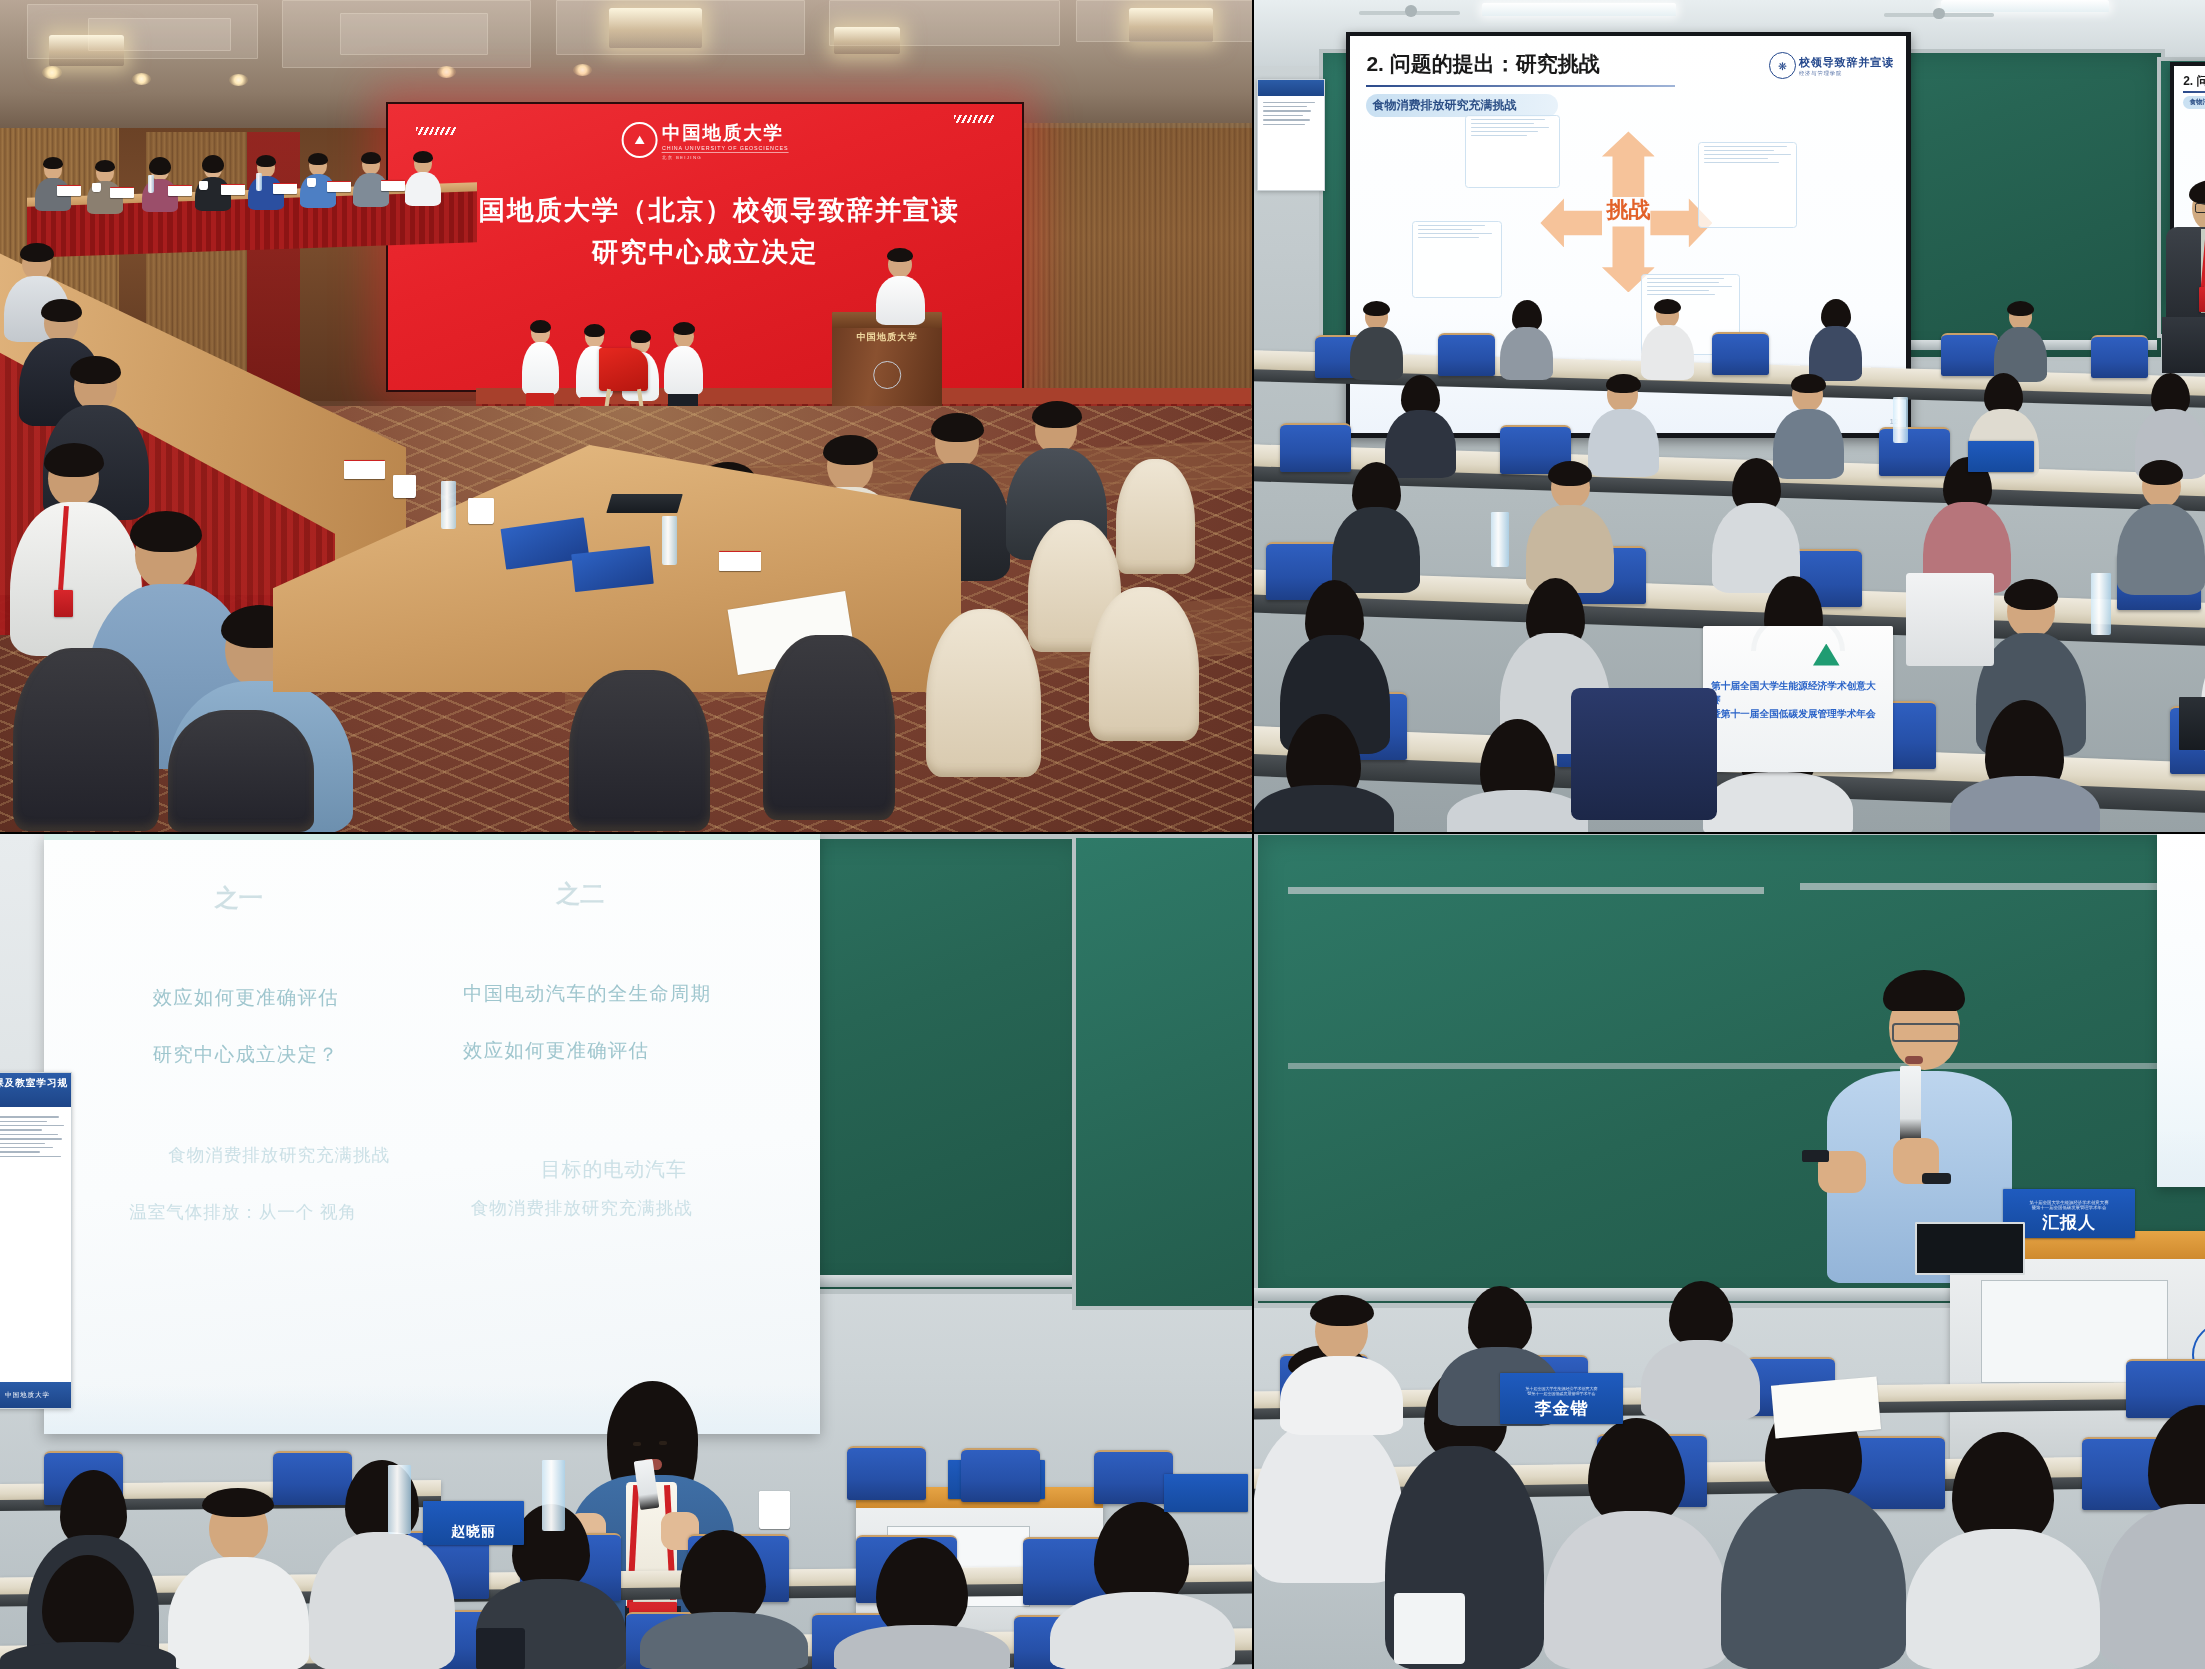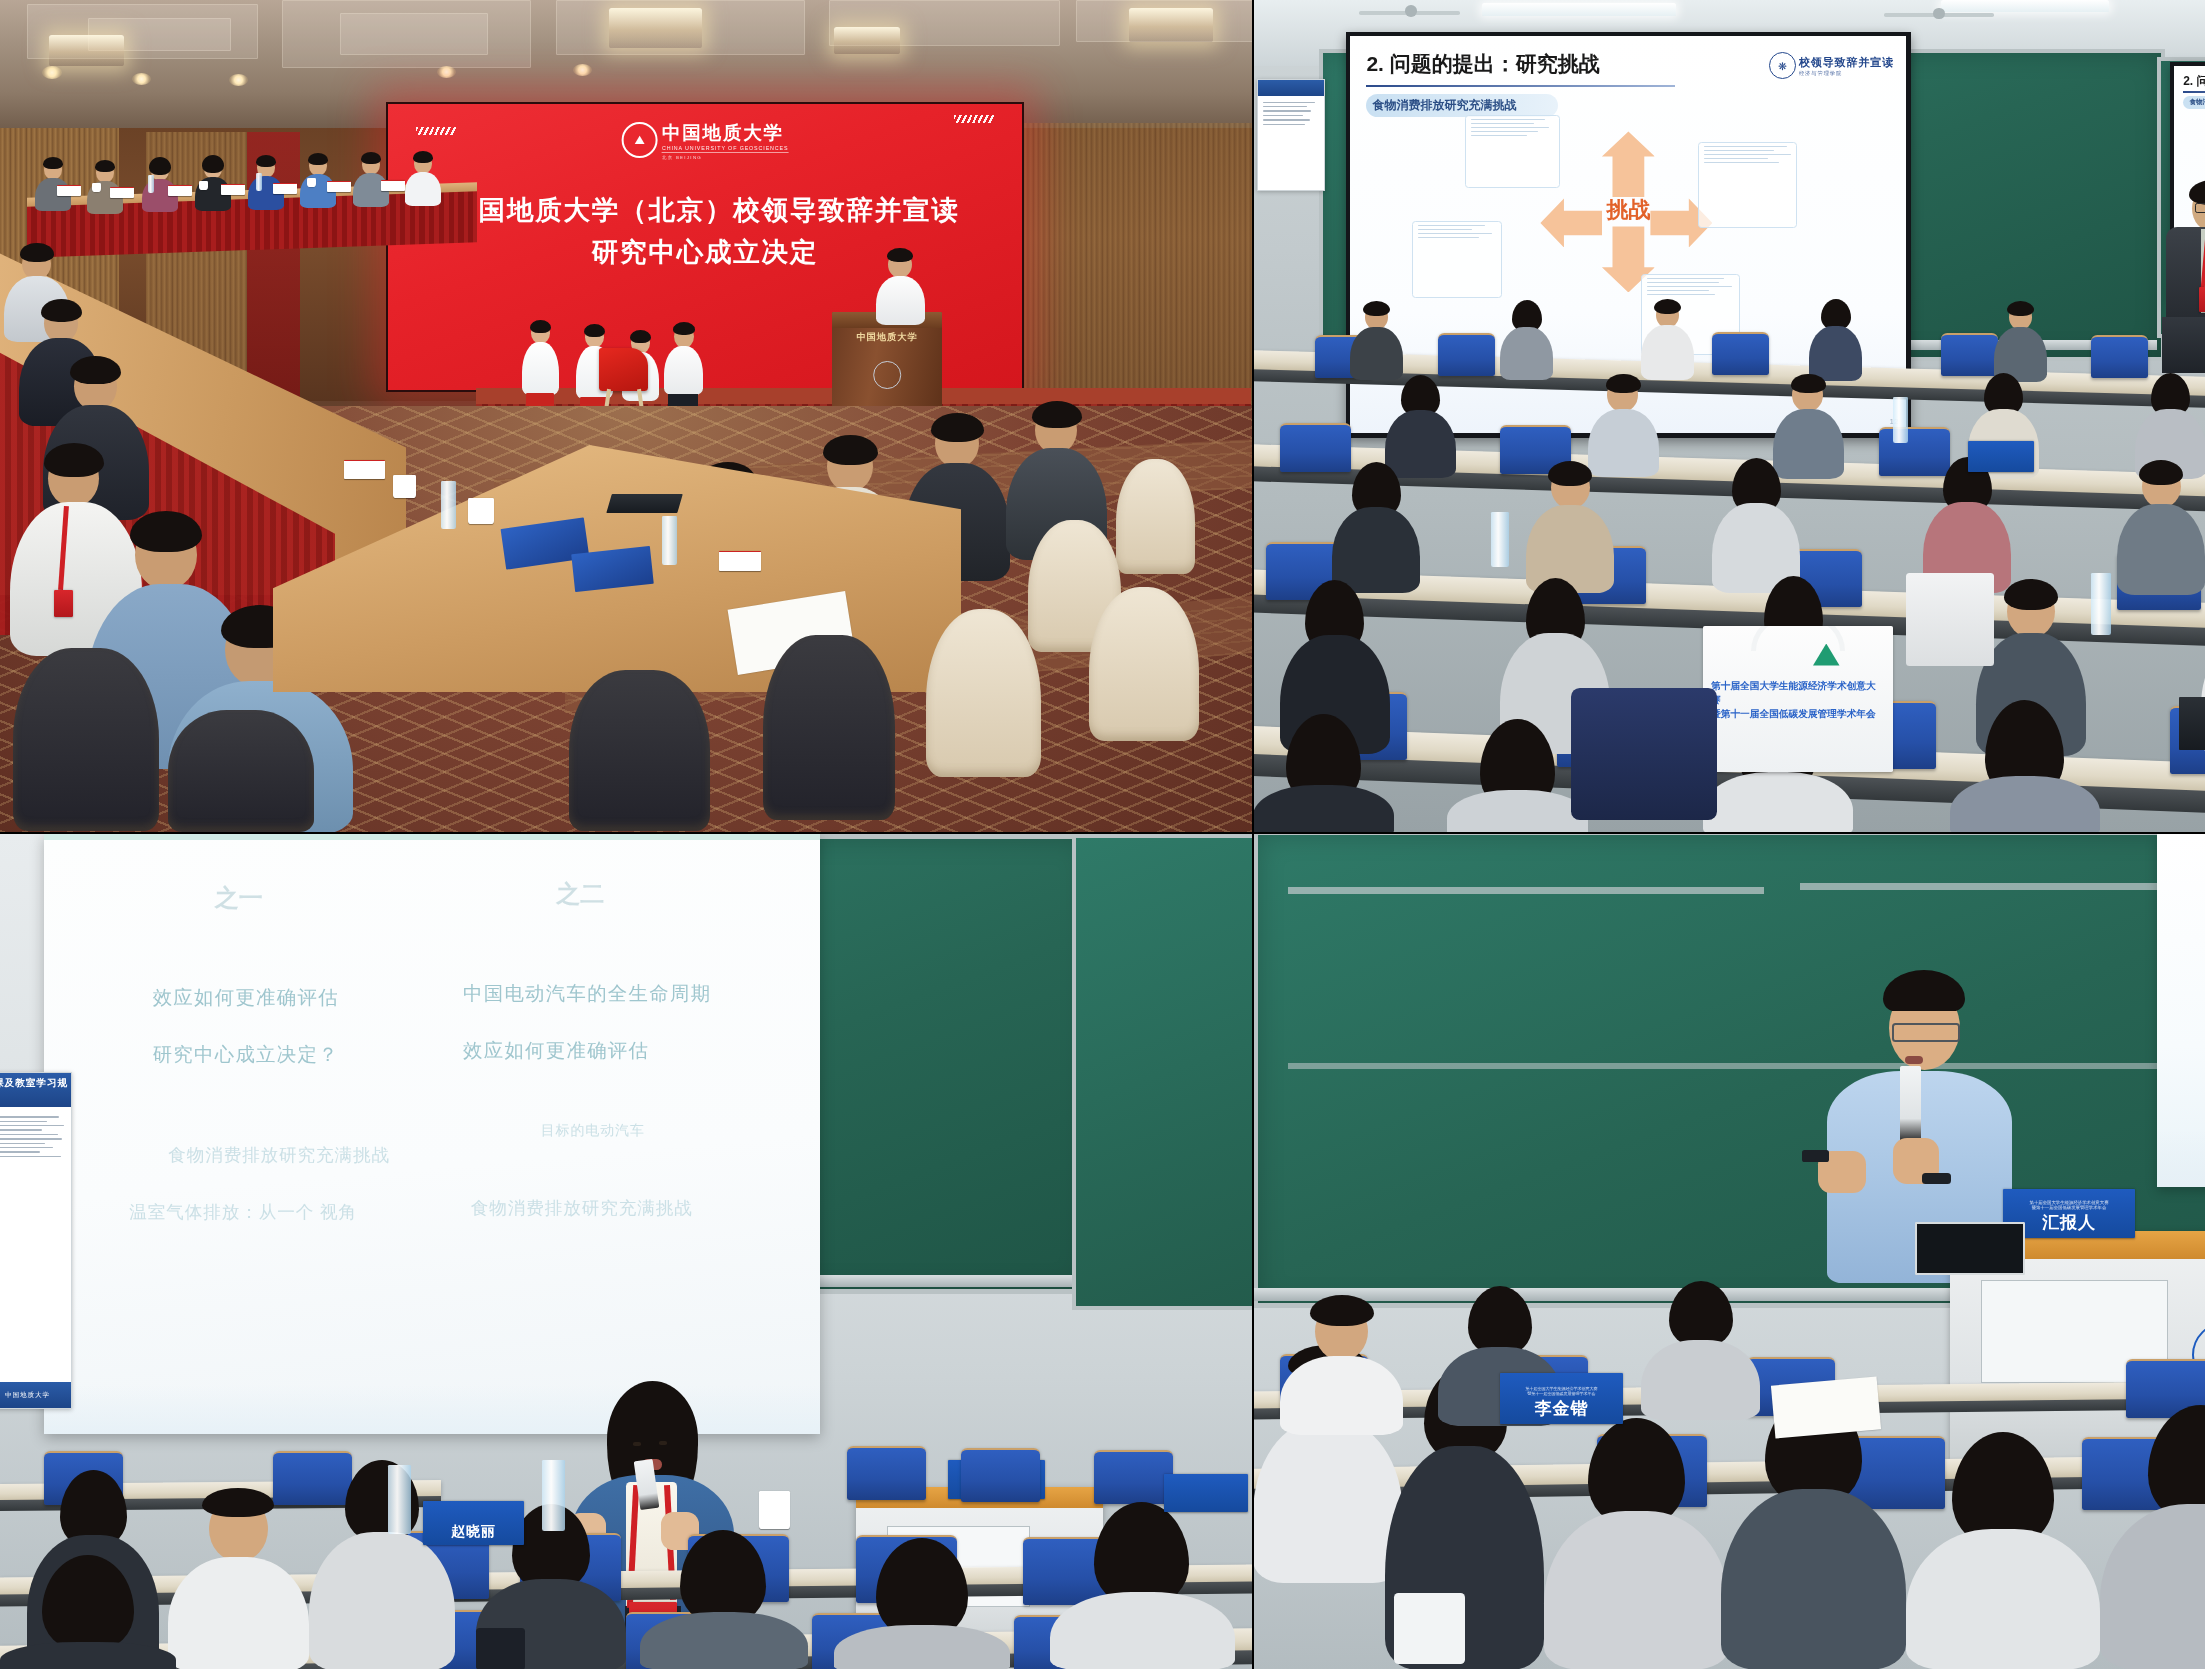--- a/index.html
+++ b/index.html
@@ -642,21 +642,21 @@
       <div class="abs" style="left:22%;top:48px;font-size:24px;color:#cfe0e4;font-weight:bold;">之一</div>
       <div class="abs" style="left:66%;top:44px;font-size:24px;color:#cfe0e4;font-weight:bold;">之二</div>
 
       <div class="abs" style="left:14%;top:150px;font-size:19.4px;color:#9fc6ce;letter-spacing:1.3px;white-space:nowrap;">效应如何更准确评估</div>
       <div class="abs" style="left:14%;top:207px;font-size:19.4px;color:#9fc6ce;letter-spacing:1.3px;white-space:nowrap;">研究中心成立决定？</div>
       <div class="abs" style="left:54%;top:146px;font-size:19.4px;color:#9fc6ce;letter-spacing:1.3px;white-space:nowrap;">中国电动汽车的全生命周期</div>
       <div class="abs" style="left:54%;top:203px;font-size:19.4px;color:#9fc6ce;letter-spacing:1.3px;white-space:nowrap;">效应如何更准确评估</div>
 
       <div class="abs" style="left:16%;top:309px;font-size:17.6px;color:#cbe0e6;letter-spacing:0.9px;white-space:nowrap;">食物消费排放研究充满挑战</div>
       <div class="abs" style="left:11%;top:366px;font-size:17.6px;color:#cbe0e6;letter-spacing:0.9px;white-space:nowrap;">温室气体排放：从一个  视角</div>
-      <div class="abs" style="left:64%;top:288px;font-size:14px;color:#cbe0e6;letter-spacing:0.9px;white-space:nowrap;">目标的电动汽车</div>
+      <div class="abs" style="left:64%;top:322px;font-size:20px;color:#cbe0e6;letter-spacing:0.9px;white-space:nowrap;">目标的电动汽车</div>
       <div class="abs" style="left:55%;top:362px;font-size:17.6px;color:#cbe0e6;letter-spacing:0.9px;white-space:nowrap;">食物消费排放研究充满挑战</div>
       <div class="abs" style="left:0;bottom:0;width:100%;height:49px;background:linear-gradient(180deg,rgba(225,240,248,0),#e7f1f7);"></div>
     </div>
 
     <div class="notice" style="left:-17.6px;top:238px;width:88px;height:335px;">
       <div class="nh" style="height:34px;font-size:9.7px;letter-spacing:0.9px;">听课及教室学习规范</div>
       <div class="nb" style="font-size:7.5px;line-height:1.9;color:#3b4651;padding:6.2px 4.4px;">
         <i style="width:88%"></i>
           <i style="width:72%"></i>
           <i style="width:94%"></i>

